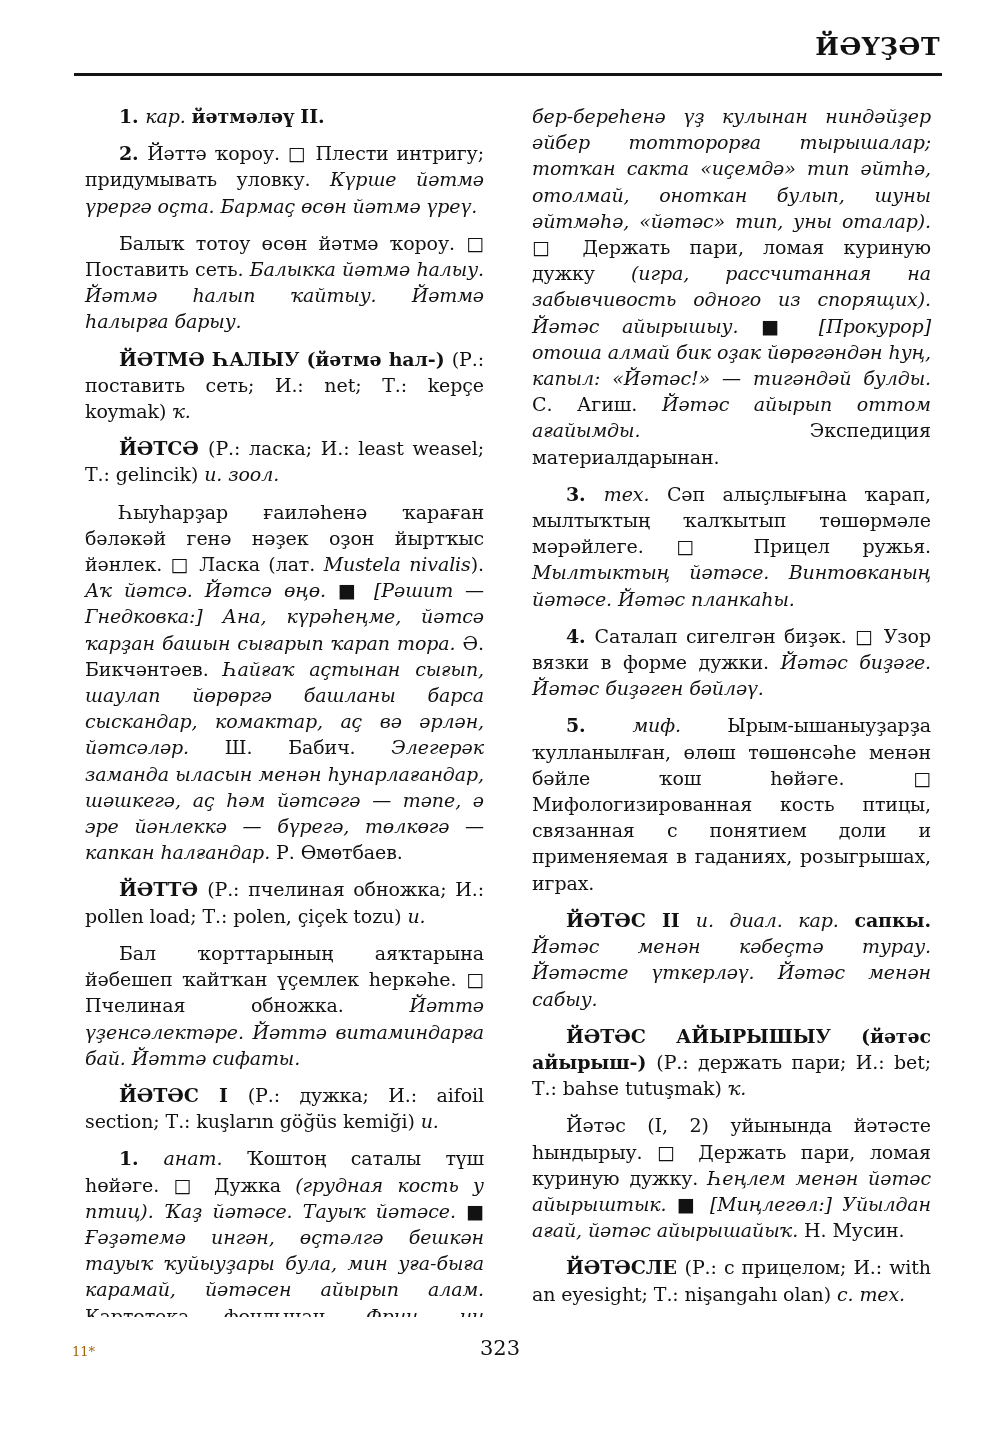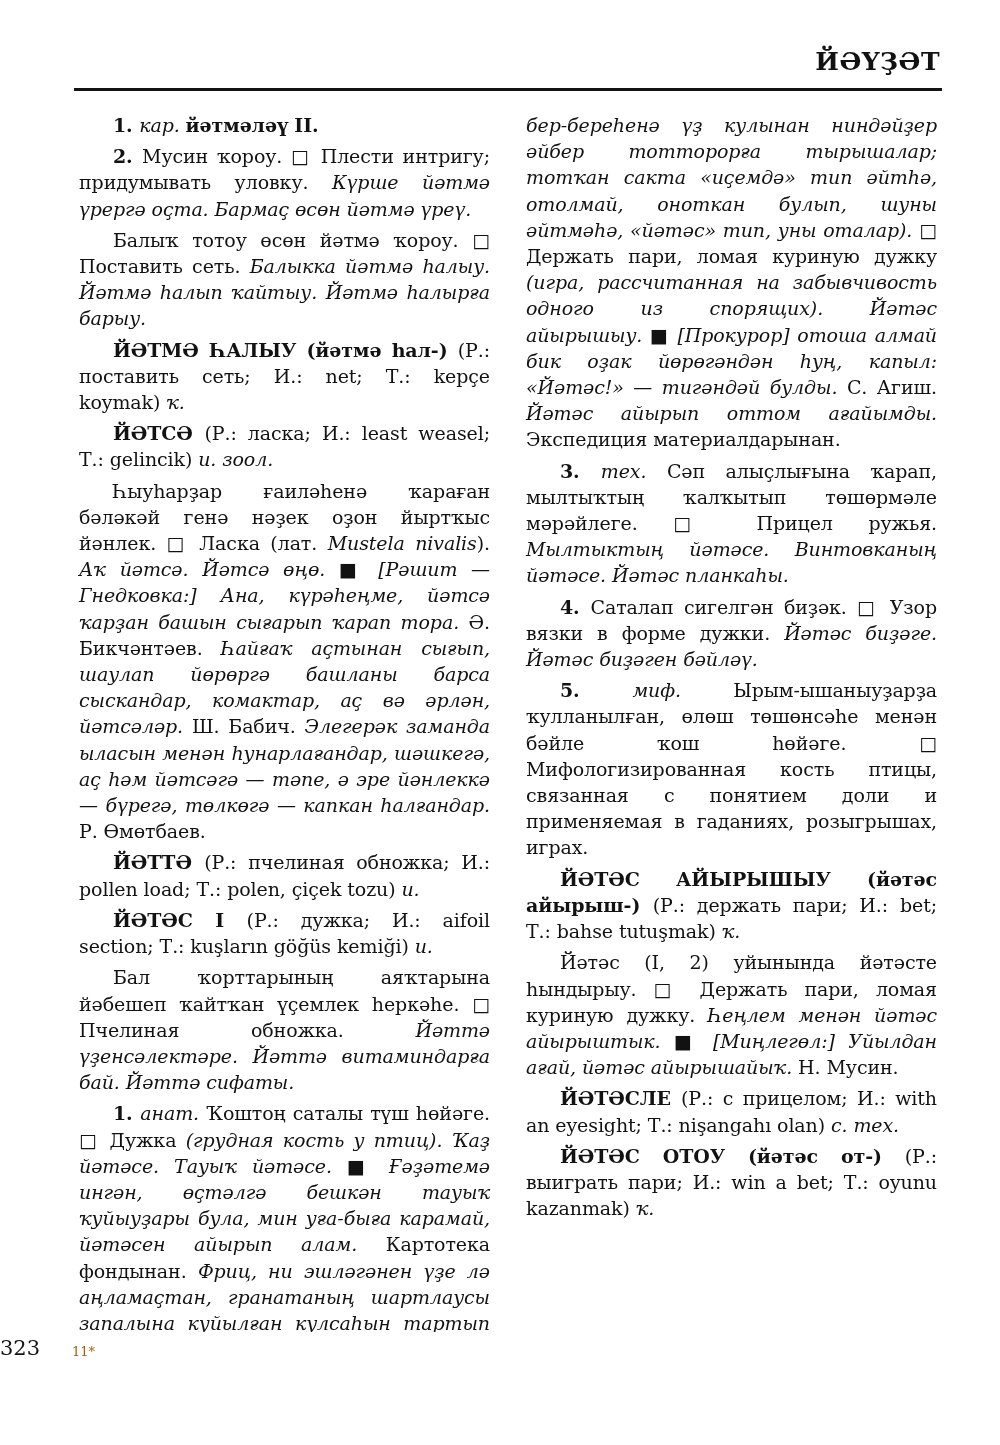--- a/index.html
+++ b/index.html
@@ -1,61 +1,62 @@
 <!DOCTYPE html>
 <html><head>
 <meta charset="utf-8">
 <style>
   html,body { margin:0; padding:0; background:#ffffff; }
   body { width:1000px; height:1445px; position:relative;
          font-family:"DejaVu Serif", serif; color:#121212;
          -webkit-font-smoothing:antialiased; }
   .page { position:absolute; inset:0; padding:0 58px 0 74px; box-sizing:border-box; }
-  .running-head-row { position:relative; height:88px; }
+  .running-head-row { position:relative; height:73px; }
   .running-head { position:absolute; right:2px; bottom:12px;
                   font-weight:bold; font-size:25px; letter-spacing:0.5px; }
   .head-rule { border:none; border-top:3px solid #141414; margin:0; }
   .columns { display:flex; gap:26px; margin-top:16px; height:1225px; overflow:hidden; }
   .col { width:421px; text-align:justify; font-size:19px; line-height:26.2px;
          letter-spacing:-0.1px; }
-  .col p { margin:5px; }
+  .col p { margin:11px; }
   .col p.indent { text-indent:34px; }
   .b { font-weight:bold; }
   .i { font-style:italic; }
   .footer { position:absolute; left:0; right:0; top:1336px; height:40px; }
   .sig-mark { position:absolute; left:72px; top:8px; font-size:13px; color:#a16207; }
-  .page-number { position:absolute; left:0; right:0; top:0; text-align:left;
+  .page-number { position:absolute; left:0; right:0; top:0; text-align:center;
                  font-size:21px; }
 </style>
 </head>
 <body>
 
 <div class="page">
   <div class="running-head-row">
     <span class="running-head">ЙӘҮҘӘТ</span>
   </div>
   <hr class="head-rule">
   <div class="columns">
     <div class="col">
         <p class="indent"><span class="b">1. </span><span class="i">кар. </span><span class="b">йәтмәләү II.</span></p>
-        <p class="indent"><span class="b">2. </span><span>Мусин ҡороу. □ Плести интригу; придумывать уловку. </span><span class="i">Күрше йәтмә үрергә оҫта. Бармаҫ өсөн йәтмә үреү.</span></p>
+        <p class="indent"><span class="b">2. </span><span>Йәттә ҡороу. □ Плести интригу; придумывать уловку. </span><span class="i">Күрше йәтмә үрергә оҫта. Бармаҫ өсөн йәтмә үреү.</span></p>
         <p class="indent"><span>Балыҡ тотоу өсөн йәтмә ҡороу. □ Поставить сеть. </span><span class="i">Балыкка йәтмә һалыу. Йәтмә һалып ҡайтыу. Йәтмә һалырға барыу.</span></p>
         <p class="indent"><span class="b">ЙӘТМӘ ҺАЛЫУ (йәтмә һал-) </span><span>(Р.: поставить сеть; И.: net; Т.: kepçe koymak) </span><span class="i">ҡ.</span></p>
         <p class="indent"><span class="b">ЙӘТСӘ </span><span>(Р.: ласка; И.: least weasel; Т.: gelincik) </span><span class="i">и. зоол.</span></p>
         <p class="indent"><span>Һыуһарҙар ғаиләһенә ҡараған бәләкәй генә нәҙек оҙон йыртҡыс йәнлек. □ Ласка (лат. </span><span class="i">Mustela nivalis</span><span>). </span><span class="i">Аҡ йәтсә. Йәтсә өңө. </span><span>■ </span><span class="i">[Рәшит — Гнедковка:] Ана, күрәһеңме, йәтсә ҡарҙан башын сығарып ҡарап тора. </span><span>Ә. Бикчәнтәев. </span><span class="i">Һайғаҡ аҫтынан сығып, шаулап йөрөргә башланы барса сыскандар, комактар, аҫ вә әрлән, йәтсәләр. </span><span>Ш. Бабич. </span><span class="i">Элегерәк заманда ыласын менән һунарлағандар, шәшкегә, аҫ һәм йәтсәгә — тәпе, ә эре йәнлеккә — бүрегә, төлкөгә — капкан һалғандар. </span><span>Р. Өмөтбаев.</span></p>
         <p class="indent"><span class="b">ЙӘТТӘ </span><span>(Р.: пчелиная обножка; И.: pollen load; Т.: polen, çiçek tozu) </span><span class="i">и.</span></p>
+        <p class="indent"><span>Бал ҡорттарының аяҡтарына йәбешеп ҡайтҡан үҫемлек һеркәһе. □ Пчелиная обножка. </span><span class="i">Йәттә үҙенсәлектәре. Йәттә витаминдарға бай. Йәттә сифаты.</span></p>
         <p class="indent"><span class="b">ЙӘТӘС I </span><span>(Р.: дужка; И.: aifoil section; Т.: kuşların göğüs kemiği) </span><span class="i">и.</span></p>
-        <p class="indent"><span>Бал ҡорттарының аяҡтарына йәбешеп ҡайтҡан үҫемлек һеркәһе. □ Пчелиная обножка. </span><span class="i">Йәттә үҙенсәлектәре. Йәттә витаминдарға бай. Йәттә сифаты.</span></p>
         <p class="indent"><span class="b">1. </span><span class="i">анат. </span><span>Ҡоштоң саталы түш һөйәге. □ Дужка </span><span class="i">(грудная кость у птиц). Ҡаҙ йәтәсе. Тауыҡ йәтәсе. </span><span>■ </span><span class="i">Ғәҙәтемә ингән, өҫтәлгә бешкән тауыҡ ҡуйыуҙары була, мин уға-быға карамай, йәтәсен айырып алам. </span><span>Картотека фондынан. </span><span class="i">Фриц, ни эшләгәнен үҙе лә аңламаҫтан, гранатаның шартлаусы запалына куйылған кулсаһын тартып өҙҙө. Хәҙер ни ҡаҙ йәтәсенә окшап торған ике сатлы һаклағыстан бармакты ыҫҡындырырға ғына кәрәк. </span></p>
       </div>
     <div class="col">
         <p><span class="i">бер-береһенә үҙ кулынан ниндәйҙер әйбер тотторорға тырышалар; тотҡан сакта «иҫемдә» тип әйтһә, отолмай, оноткан булып, шуны әйтмәһә, «йәтәс» тип, уны оталар). </span><span>□ Держать пари, ломая куриную дужку </span><span class="i">(игра, рассчитанная на забывчивость одного из спорящих). Йәтәс айырышыу. </span><span>■ </span><span class="i">[Прокурор] отоша алмай бик оҙак йөрөгәндән һуң, капыл: «Йәтәс!» — тигәндәй булды. </span><span>С. Агиш. </span><span class="i">Йәтәс айырып оттом ағайымды. </span><span>Экспедиция материалдарынан.</span></p>
         <p class="indent"><span class="b">3. </span><span class="i">тех. </span><span>Сәп алыҫлығына ҡарап, мылтыҡтың ҡалҡытып төшөрмәле мәрәйлеге. □ Прицел ружья. </span><span class="i">Мылтыктың йәтәсе. Винтовканың йәтәсе. Йәтәс планкаһы.</span></p>
         <p class="indent"><span class="b">4. </span><span>Саталап сигелгән биҙәк. □ Узор вязки в форме дужки. </span><span class="i">Йәтәс биҙәге. Йәтәс биҙәген бәйләү.</span></p>
         <p class="indent"><span class="b">5. </span><span class="i">миф. </span><span>Ырым-ышаныуҙарҙа ҡулланылған, өлөш төшөнсәһе менән бәйле ҡош һөйәге. □ Мифологизированная кость птицы, связанная с понятием доли и применяемая в гаданиях, розыгрышах, играх.</span></p>
+        <p class="indent"><span class="b">ЙӘТӘС II </span><span class="i">и. диал. кар. </span><span class="b">сапкы. </span><span class="i">Йәтәс менән кәбеҫтә турау. Йәтәсте үткерләү. Йәтәс менән сабыу.</span></p>
         <p class="indent"><span class="b">ЙӘТӘС АЙЫРЫШЫУ (йәтәс айырыш-) </span><span>(Р.: держать пари; И.: bet; Т.: bahse tutuşmak) </span><span class="i">ҡ.</span></p>
         <p class="indent"><span>Йәтәс (I, 2) уйынында йәтәсте һындырыу. □ Держать пари, ломая куриную дужку. </span><span class="i">Һеңлем менән йәтәс айырыштык. </span><span>■ </span><span class="i">[Миңлегөл:] Уйылдан ағай, йәтәс айырышайыҡ. </span><span>Н. Мусин.</span></p>
         <p class="indent"><span class="b">ЙӘТӘСЛЕ </span><span>(Р.: с прицелом; И.: with an eyesight; Т.: nişangahı olan) </span><span class="i">с. тех.</span></p>
         <p class="indent"><span class="b">ЙӘТӘС ОТОУ (йәтәс от-) </span><span>(Р.: выиграть пари; И.: win a bet; Т.: oyunu kazanmak) </span><span class="i">ҡ.</span></p>
       </div>
   </div>
   <div class="footer">
     <span class="sig-mark">11*</span>
     <div class="page-number">323</div>
   </div>

